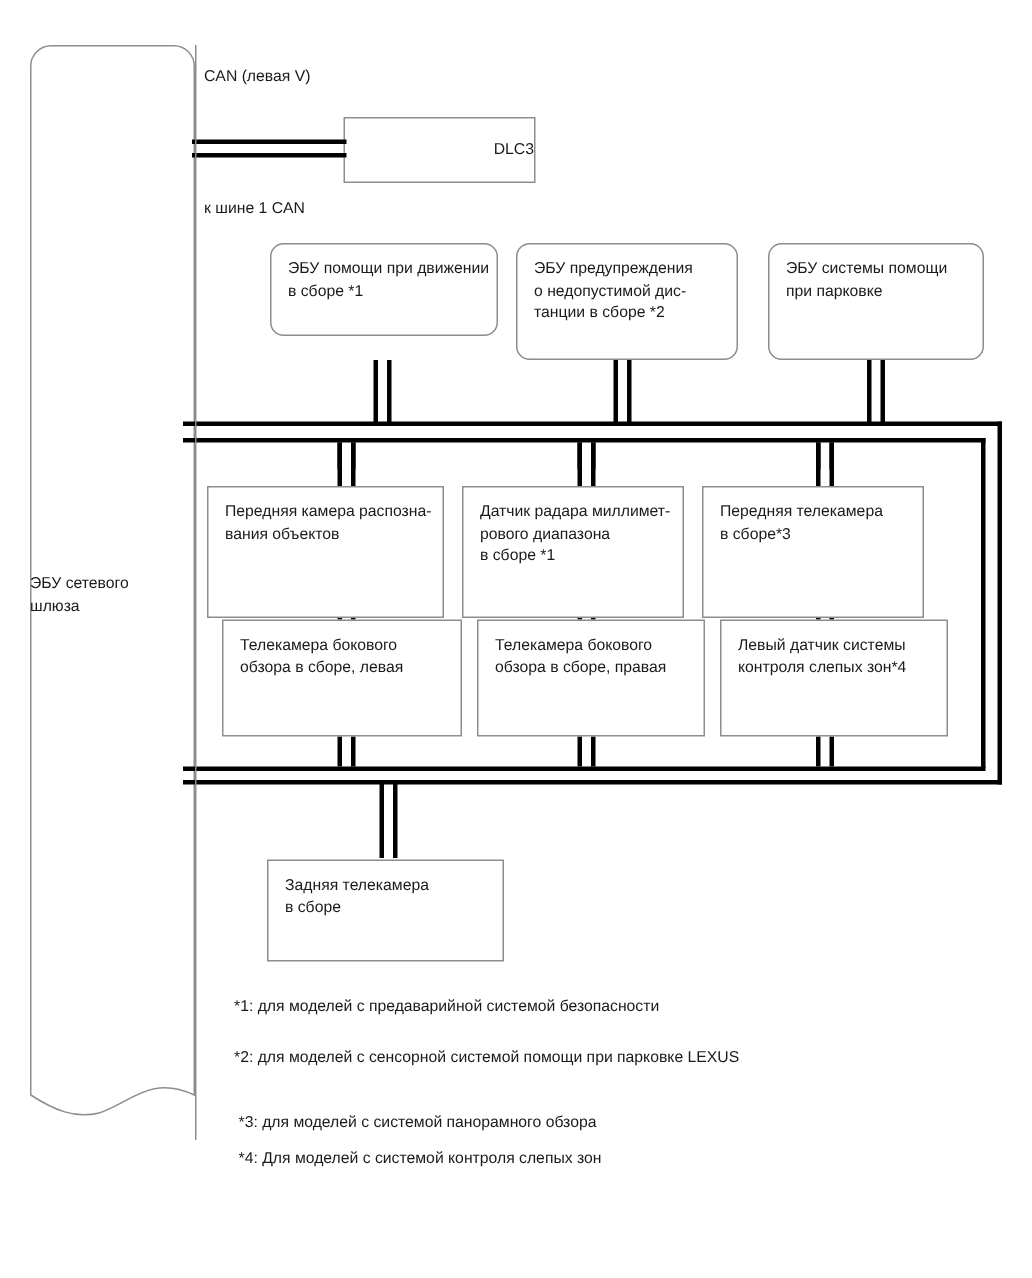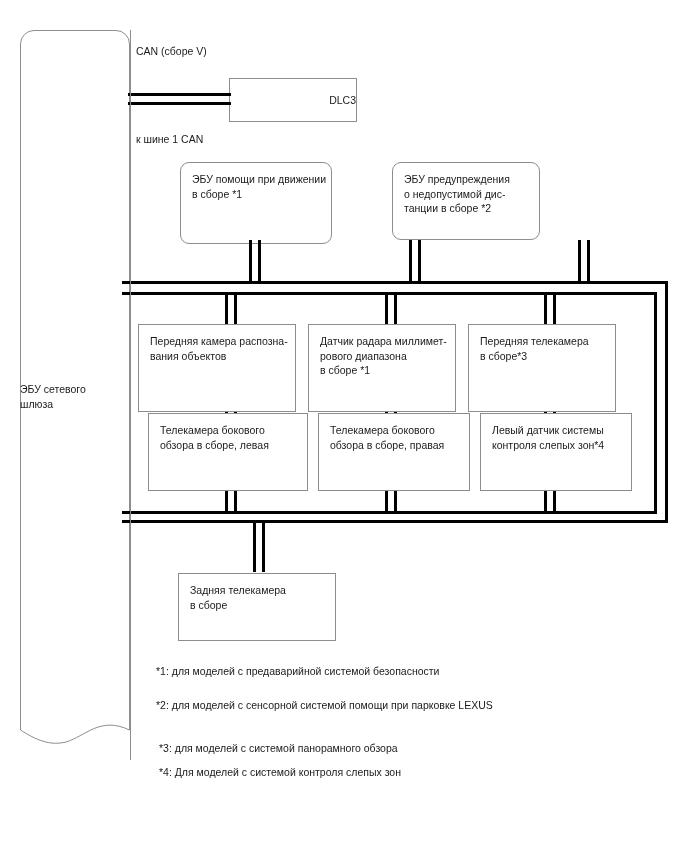--- a/index.html
+++ b/index.html
@@ -101,38 +101,42 @@
     <svg viewBox="0 0 110 730" preserveAspectRatio="none">
       <path d="M 0.5,14 A 13.5,13.5 0 0 1 14,0.5 L 96,0.5 A 13.5,13.5 0 0 1 109.5,14
                L 109.5,700
                C 80,686 66,706 46,712
                C 30,716 16,710 0.5,700 Z" fill="#ffffff" stroke="#8d8d8d" stroke-width="1"></path>
     </svg>
     <div class="label">ЭБУ сетевого
 шлюза</div>
   </div>
 
-  <div class="note" style="left:136px; top:44px;">CAN (сборе V)</div>
+  <div class="note" style="left:136px; top:44px;">CAN (левая V)</div>
   <div class="note" style="left:136px; top:132px;">к шине 1 CAN</div>
 
   <div class="box centerlab" id="dlc3" style="left:229px; top:78px; width:128px; height:44px;">
     <div class="label">DLC3</div>
   </div>
 
   <div class="hbar" style="left:128px; top:93px;  width:103px;"></div>
   <div class="hbar" style="left:128px; top:102px; width:103px;"></div>
 
-  <div class="box rounded" style="left:180px; top:162px; width:152px; height:82px;">
+  <div class="box rounded" style="left:180px; top:162px; width:152px; height:62px;">
     <div class="label">ЭБУ помощи при движении
 в сборе *1</div>
   </div>
-  <div class="box rounded" style="left:344px; top:162px; width:148px; height:78px;margin-left:48px;">
+  <div class="box rounded" style="left:344px; top:162px; width:148px; height:78px;">
     <div class="label">ЭБУ предупреждения
 о недопустимой дис-
 танции в сборе *2</div>
+  </div>
+  <div class="box rounded" style="left:512px; top:162px; width:144px; height:78px;">
+    <div class="label">ЭБУ системы помощи
+при парковке</div>
   </div>
 
   <div class="vbar" style="left:249px; top:240px; height:42px;"></div>
   <div class="vbar" style="left:258px; top:240px; height:42px;"></div>
 
   <div class="vbar" style="left:409px; top:240px; height:42px;"></div>
   <div class="vbar" style="left:418px; top:240px; height:42px;"></div>
 
   <div class="vbar" style="left:578px; top:240px; height:42px;"></div>
   <div class="vbar" style="left:587px; top:240px; height:42px;"></div>

